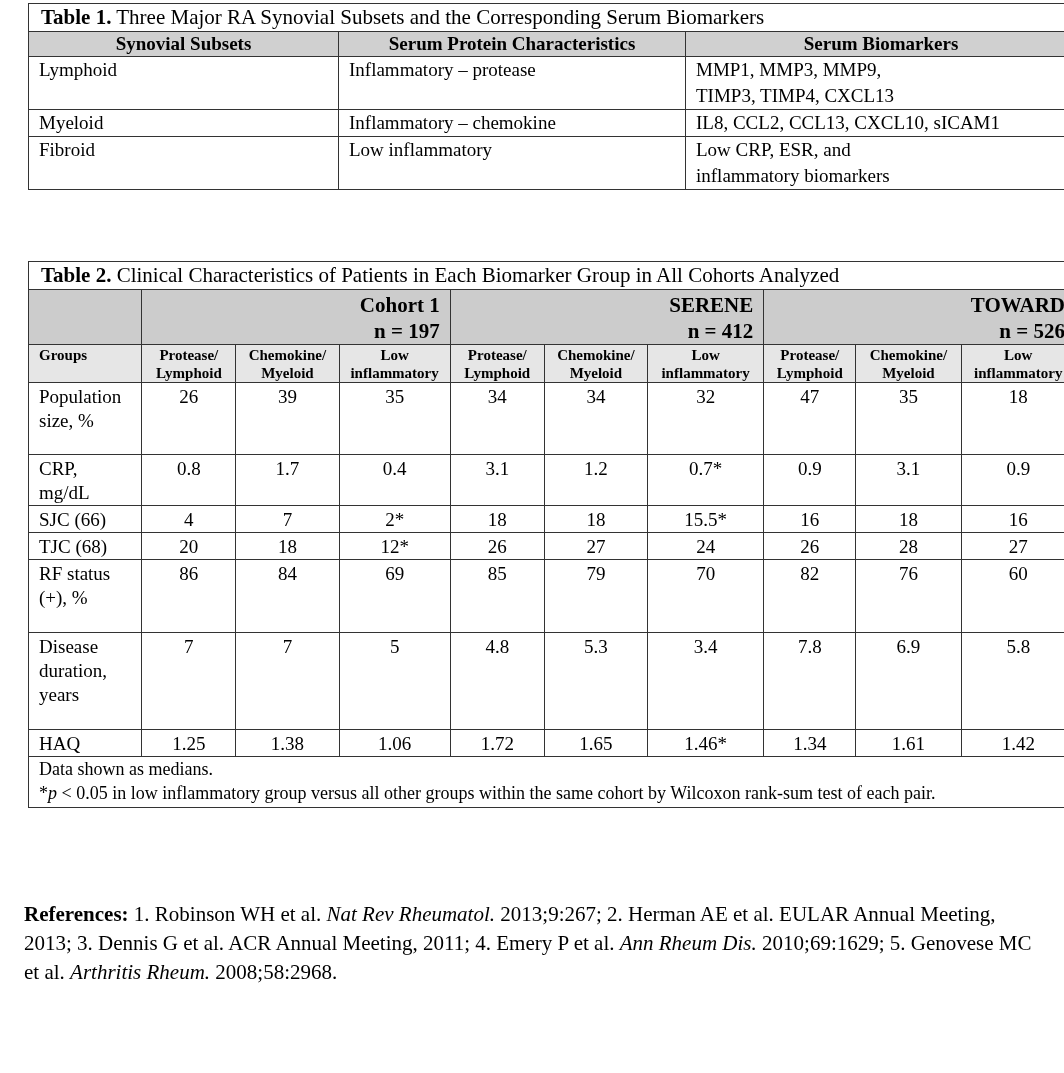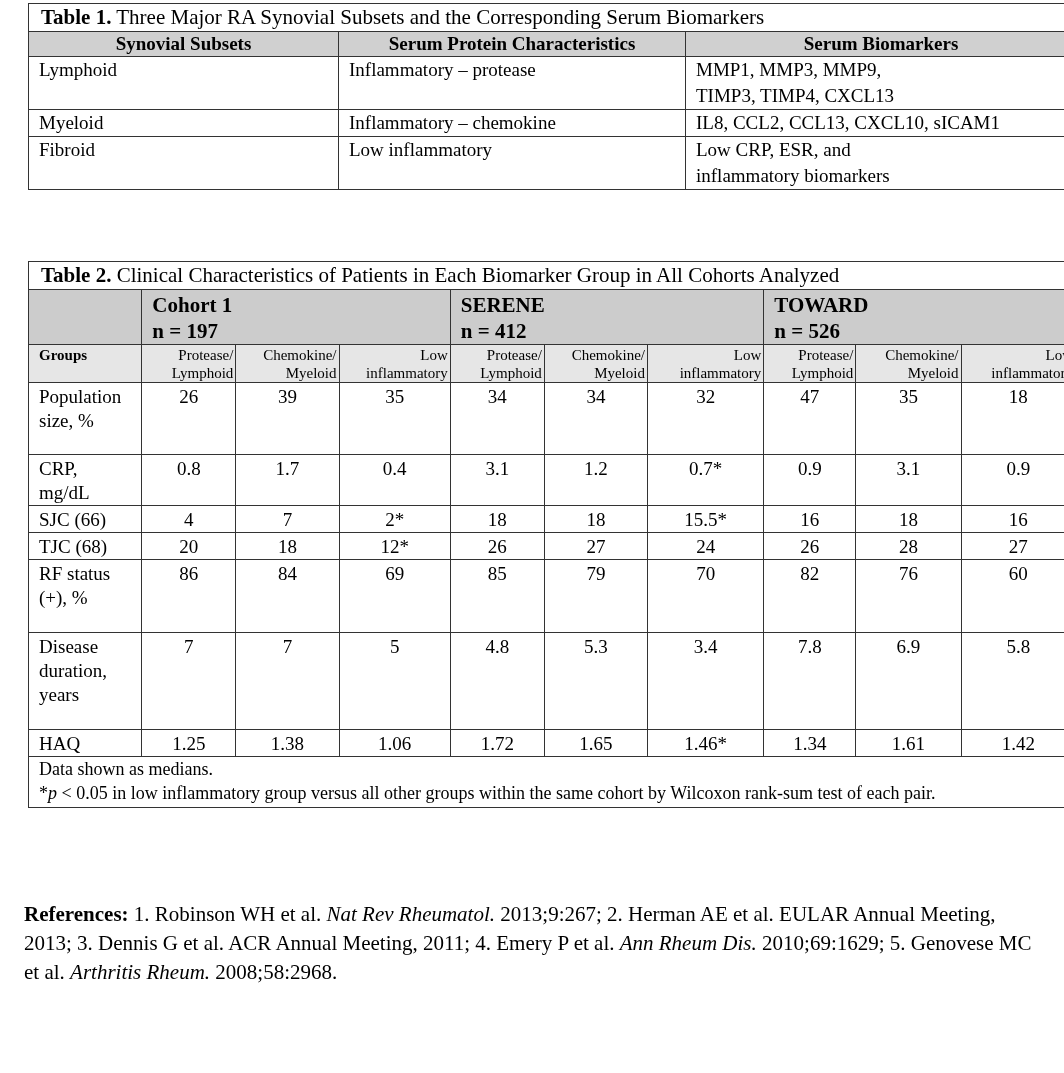--- a/index.html
+++ b/index.html
@@ -14,22 +14,22 @@
   .caption-cell b { font-weight: bold; }
 
   
   #t1 { top: 3px; width: 1048px; }
   #t1 .hdr th { background: #d0d0d0; font-weight: bold; font-size: 19px; line-height: 24px; text-align: center; }
   #t1 td { font-size: 19px; line-height: 26px; }
   #t1 td.c { text-align: left; }
 
   
   #t2 { top: 261px; width: 1048px; }
-  #t2 .cohort th { background: #cccccc; font-weight: bold; font-size: 21px; line-height: 26px; text-align: left; padding-top: 2px; padding-bottom: 0; }
-  #t2 .groups th { background: #e6e6e6; font-weight: normal; font-size: 15px; line-height: 18px; text-align: right; padding: 1px 2px 0; }
+  #t2 .cohort th { background: #cccccc; font-weight: bold; font-size: 21px; line-height: 26px; text-align: right; padding-top: 2px; padding-bottom: 0; }
+  #t2 .groups th { background: #e6e6e6; font-weight: bold; font-size: 15px; line-height: 18px; text-align: center; padding: 1px 2px 0; }
   #t2 .groups th.g { font-weight: bold; text-align: left; padding-left: 10px; }
   #t2 td { font-size: 19px; line-height: 24px; text-align: center; padding: 2px 2px 0; }
   #t2 td.lbl { text-align: left; padding-left: 10px; }
   #t2 td.notes { text-align: left; font-size: 18px; line-height: 24px; padding: 0 10px 2px; }
   #t2 td.notes i { font-style: italic; }
 
   .refs {
     position: absolute; left: 24px; top: 900px; width: 1020px;
     font-size: 21px; line-height: 29px;
   }

